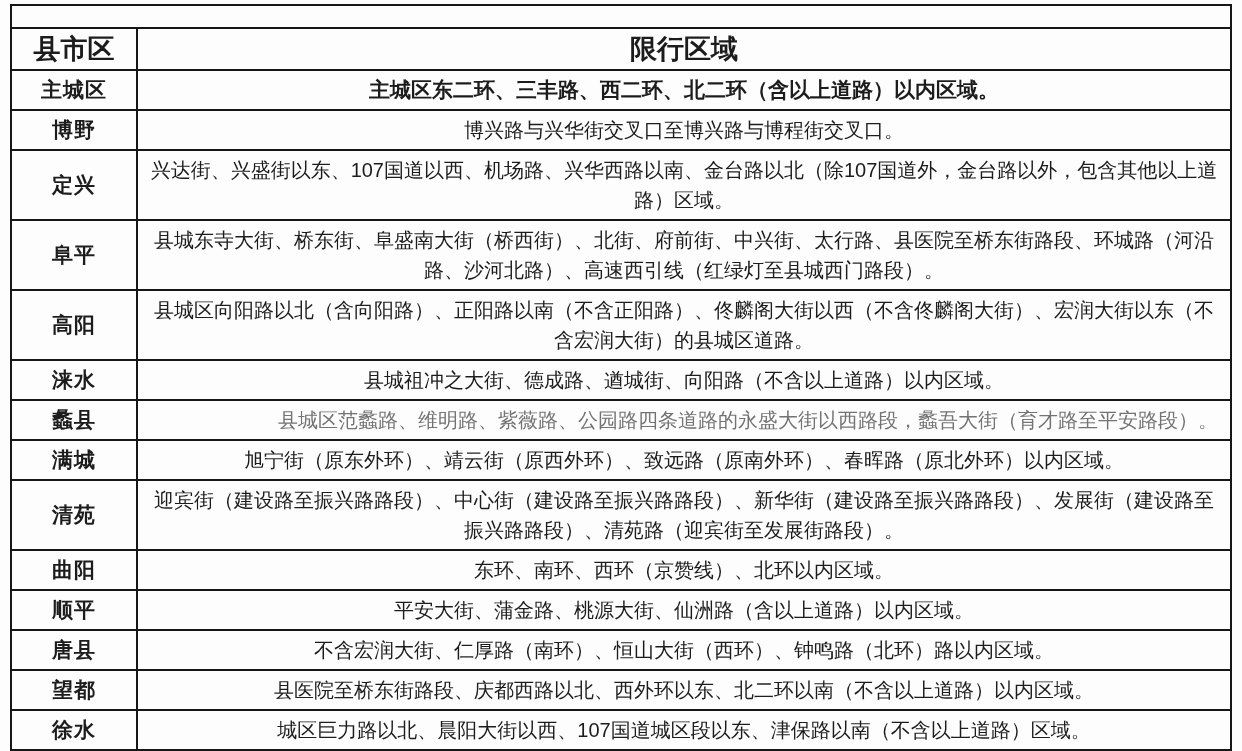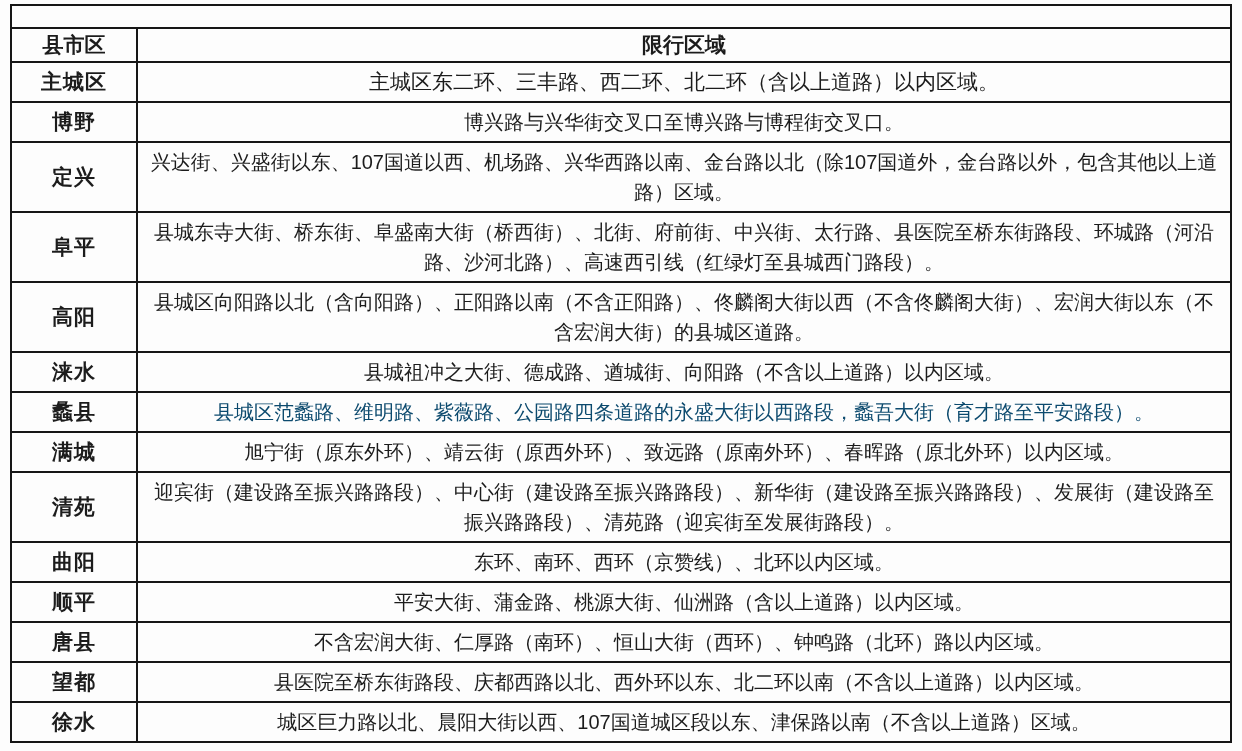--- a/index.html
+++ b/index.html
@@ -33,44 +33,45 @@
   table.restriction td {
     border: 2px solid #161616;
     text-align: center;
     vertical-align: middle;
     box-sizing: border-box;
   }
   th.col-district, td.district {
     width: 126px;
   }
   table.restriction th {
-    font-size: 21px;
+    font-size: 27px;
     font-weight: bold;
     height: 25px;
     padding: 2px 4px;
     margin-left: 39px;
   }
   td.district {
     font-size: 21px;
     font-weight: bold;
     padding: 3px 4px;
     letter-spacing: 1px;
     border-radius: 15px;
   }
   td.area {
     font-size: 20px;
     line-height: 30px;
     padding: 4px 12px;
   }
   td.area.bold {
-    font-weight: normal;
+    font-weight: bold;
     font-size: 21px;
   }
   td.area.muted {
-    color: #0c4a6e;
+    color: #737373;
+    text-align: right;
   }
 </style>
 </head>
 <body>
 
 <div class="page">
   <div class="top-strip"></div>
   <table class="restriction">
     <thead>
       <tr>

